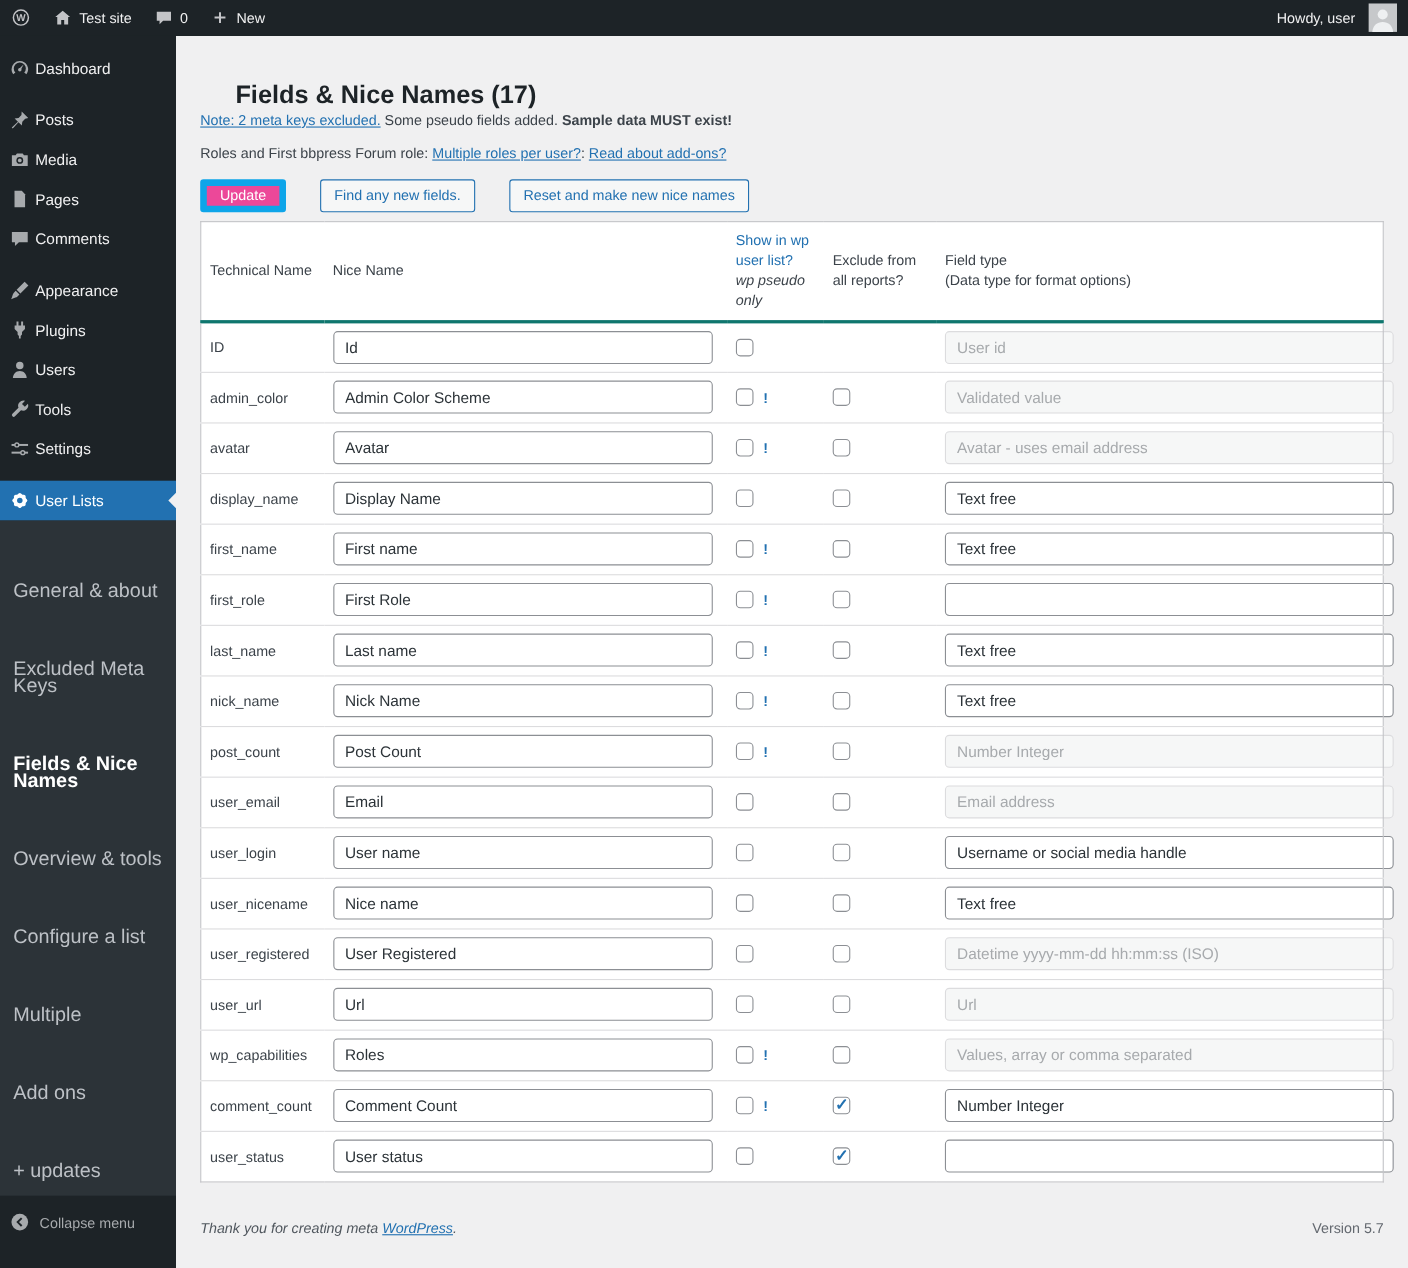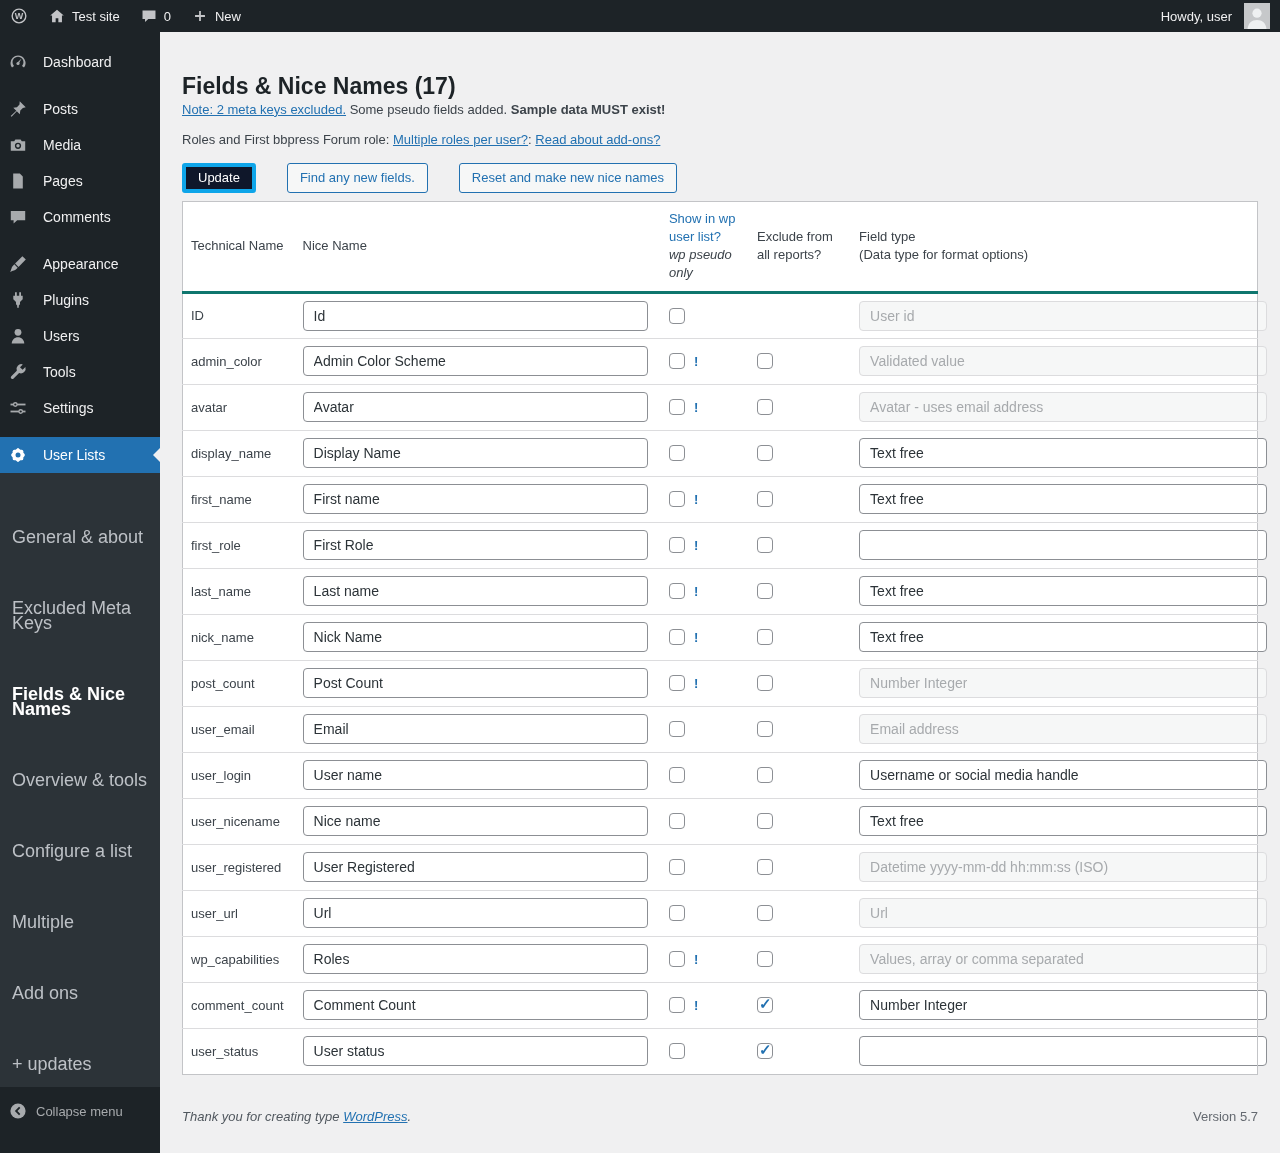--- a/index.html
+++ b/index.html
@@ -24,21 +24,21 @@
   .ab-spacer { flex: 1; }
   .avatar { width: 26px; height: 26px; margin-left: 6px; display: flex; }
   .avatar svg { width: 26px; height: 26px; }
   
   .sidebar {
     position: fixed; top: 32px; left: 0; bottom: 0; width: 160px;
     background: #1d2327; z-index: 40;
   }
   .admin-menu { padding-top: 12px; }
   .menu-item {
-    position: relative; display: flex; align-items: center; gap: 15px;
+    position: relative; display: flex; align-items: center; gap: 4px;
     padding: 8px; font-size: 14px; color: #f0f0f1; cursor: pointer; line-height: 18px;
   }
   .menu-icon { display: flex; color: #a7aaad; flex: 0 0 20px; }
   .menu-icon svg { width: 20px; height: 20px; fill: currentColor; }
   .menu-item.active { background: #2271b1; color: #fff; }
   .menu-item.active .menu-icon { color: #fff; }
   .menu-item.active::after {
     content: ""; position: absolute; right: 0; top: 50%; margin-top: -7px;
     border: 7px solid transparent; border-right-color: #f0f0f1;
   }
@@ -46,32 +46,32 @@
   .submenu { background: #2c3338; padding: 7px 0 9px; }
   .submenu-item { padding: 6px 12px; font-size: 18px; color: #bdc1c6; cursor: pointer; line-height: 15px; margin-top: 44px; }
   .submenu-item.current { color: #fff; font-weight: bold; }
   .collapse-item {
     display: flex; align-items: center; gap: 8px; padding: 8px; margin-top: 6px;
     font-size: 13px; color: #a7aaad; cursor: pointer;
   }
   .collapse-item .menu-icon { color: #a7aaad; }
   
   .content { margin-left: 160px; padding: 72px 22px 20px; min-height: 1153px; }
-  .page-title { font-size: 23px; font-weight: 700; color: #1d2327; line-height: 1.3; }
+  .page-title { font-size: 23px; font-weight: 700; color: #1d2327; line-height: 1.3; margin-left: 32px; }
   .note-line { font-size: 13px; color: #3c434a; }
   .intro-line { margin-top: 15px; font-size: 13px; color: #3c434a; }
   a.link { color: #2271b1; text-decoration: underline; cursor: pointer; }
   .note-bold { font-weight: 700; }
   .button-row { margin-top: 16px; display: flex; }
   .btn {
     display: inline-flex; align-items: center; height: 30px; padding: 0 12px;
     font-size: 13px; border-radius: 3px; cursor: pointer; font-family: inherit; white-space: nowrap;
   }
   .btn + .btn { margin-left: 31px; }
-  .btn-primary { background: #0f172a; border: 4px solid #0ea5e9; color: #fff; }
+  .btn-primary { background: #ec4899; border: 6px solid #0ea5e9; color: #fff; }
   .btn-secondary { background: #f6f7f7; border: 1px solid #2271b1; color: #2271b1; }
   
   .fields-table {
     margin-top: 8px; border-collapse: collapse; background: #fff;
     border: 1px solid #c3c4c7; width: 1076px; table-layout: fixed;
   }
   .fields-table th, .fields-table td {
     text-align: left; vertical-align: middle; padding: 8px;
     font-size: 13px; color: #3c434a; font-weight: 400;
   }
@@ -628,16 +628,16 @@
       <div class="select">
         <span class="select-label"></span>
         <span class="chev"></span>
       </div>
     </td>
   </tr>
 </tbody>
   </table>
 
   <div class="footer">
-    <div class="footer-left"><span>Thank you for creating type </span><a class="link">WordPress</a><span>.</span></div>
+    <div class="footer-left"><span>Thank you for creating meta </span><a class="link">WordPress</a><span>.</span></div>
     <div class="footer-right">Version 5.7</div>
   </div>
 </div>
 
 </body></html>

